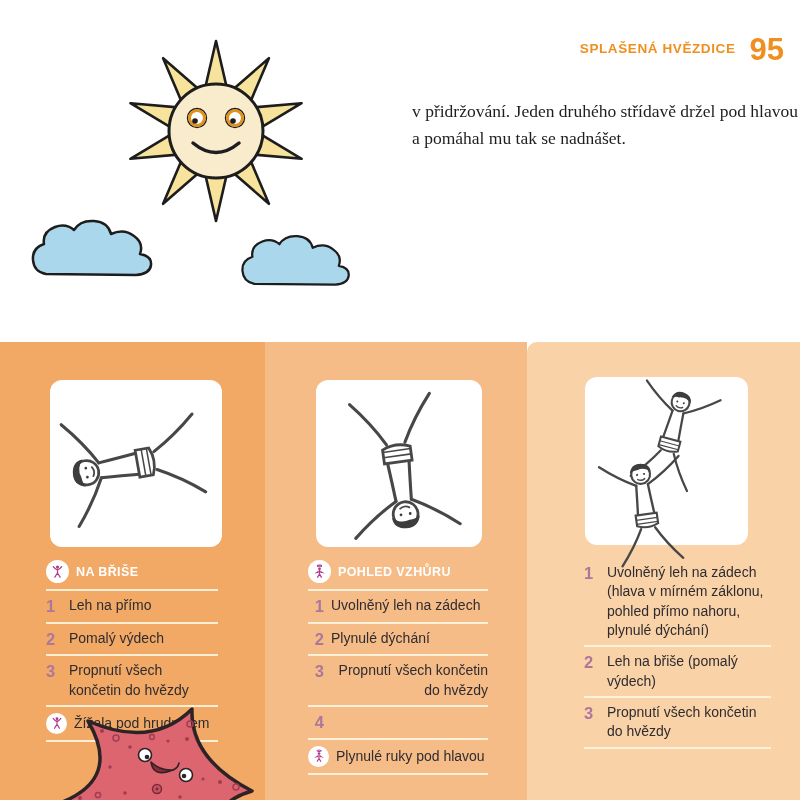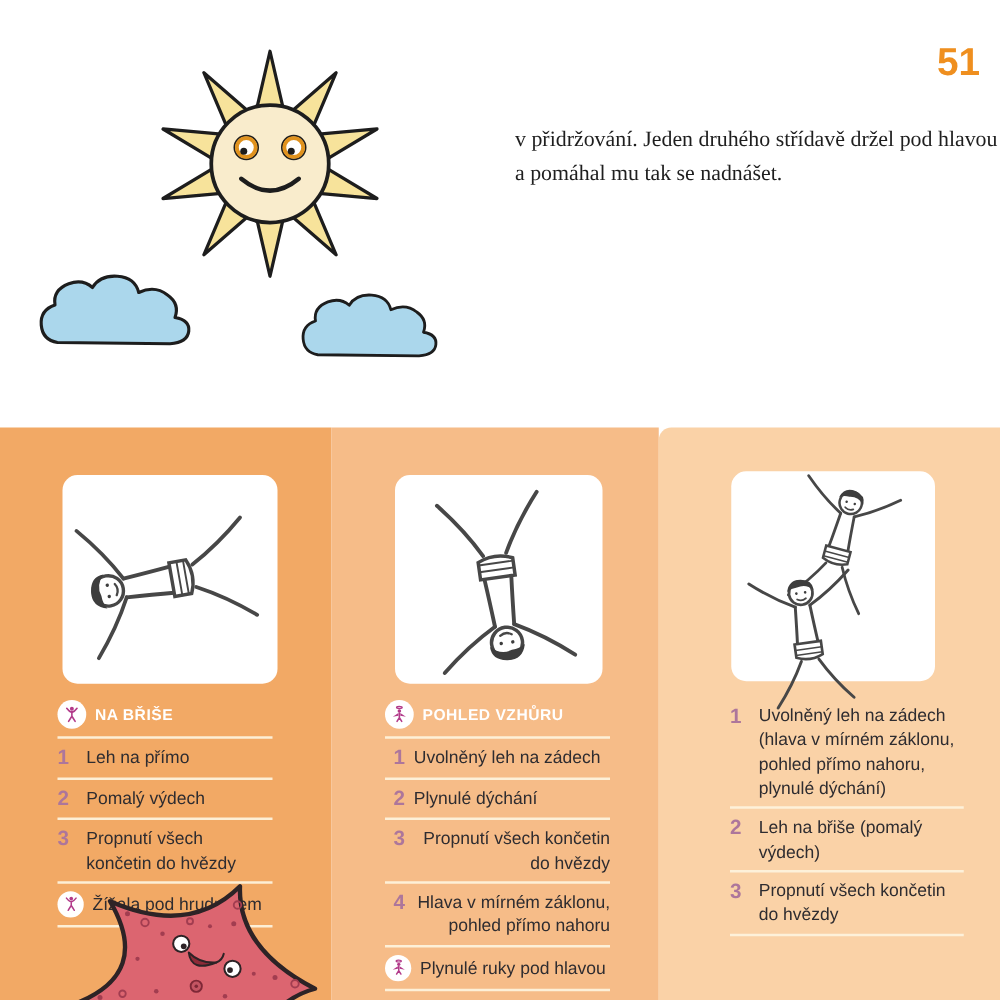--- a/index.html
+++ b/index.html
@@ -70,21 +70,22 @@
       <path d="M41,51 H59 V60 Q50,64 41,60 Z" fill="#ffffff" stroke-width="1.8"></path>
       <path d="M41,55 H59 M41,58.5 H59" stroke-width="1"></path>
     </g>
     <path id="cloud-shape" d="M18,62 Q6,60 5,48 Q4,36 16,32 Q14,20 27,15 Q38,11 46,18 Q52,8 66,9 Q80,10 83,22 Q96,16 106,24 Q116,31 112,42 Q124,44 123,53 Q122,62 108,63 Z" fill="#abd7ec" stroke="#1d1d1d" stroke-width="2.5" stroke-linejoin="round"></path>
   </defs>
 </svg>
 
 <div id="page">
 
   <div class="page-header">
-    <span class="page-number">51</span>
+    <span class="chapter-title">SPLAŠENÁ HVĚZDICE</span>
+    <span class="page-number">95</span>
   </div>
 
   <div class="sun-wrap">
     <svg width="205" height="185" viewBox="0 0 205 185">
       <g transform="translate(101,91)" fill="#f7e39b" stroke="#1d1d1d" stroke-width="2.6" stroke-linejoin="round">
         <path d="M-12,-38 L0,-90 L12,-38 Z"></path>
         <path d="M-12,-38 L0,-90 L12,-38 Z" transform="rotate(36)"></path>
         <path d="M-12,-38 L0,-90 L12,-38 Z" transform="rotate(72)"></path>
         <path d="M-12,-38 L0,-90 L12,-38 Z" transform="rotate(108)"></path>
         <path d="M-12,-38 L0,-90 L12,-38 Z" transform="rotate(144)"></path>
@@ -187,21 +188,20 @@
         <div class="row">
           <span class="num">2</span>
           <span class="step-text">Plynulé dýchání</span>
         </div>
         <div class="row">
           <span class="num">3</span>
           <span class="step-text">Propnutí všech končetin do hvězdy</span>
         </div>
         <div class="row">
           <span class="num">4</span>
-          <span class="step-text">Hlava v mírném záklonu, pohled přímo nahoru</span>
         </div>
         <div class="extra-row">
           <span class="hicon">
             <svg width="14" height="14" viewBox="0 0 20 20" fill="none" stroke="#b23a8a" stroke-width="1.4" stroke-linecap="round">
               <ellipse cx="10" cy="2.6" rx="3" ry="1.1"></ellipse>
               <circle cx="10" cy="6.4" r="1.9" fill="#b23a8a" stroke="none"></circle>
               <path d="M9,8.6 L3,12.5 L9,11.5 Z M11,8.6 L17,12.5 L11,11.5 Z" fill="#b23a8a" stroke="none"></path>
               <path d="M10,8.5 V13.5 M10,13.5 L7.5,17.5 M10,13.5 L12.5,17.5" stroke-width="1.7"></path>
             </svg>
           </span>

